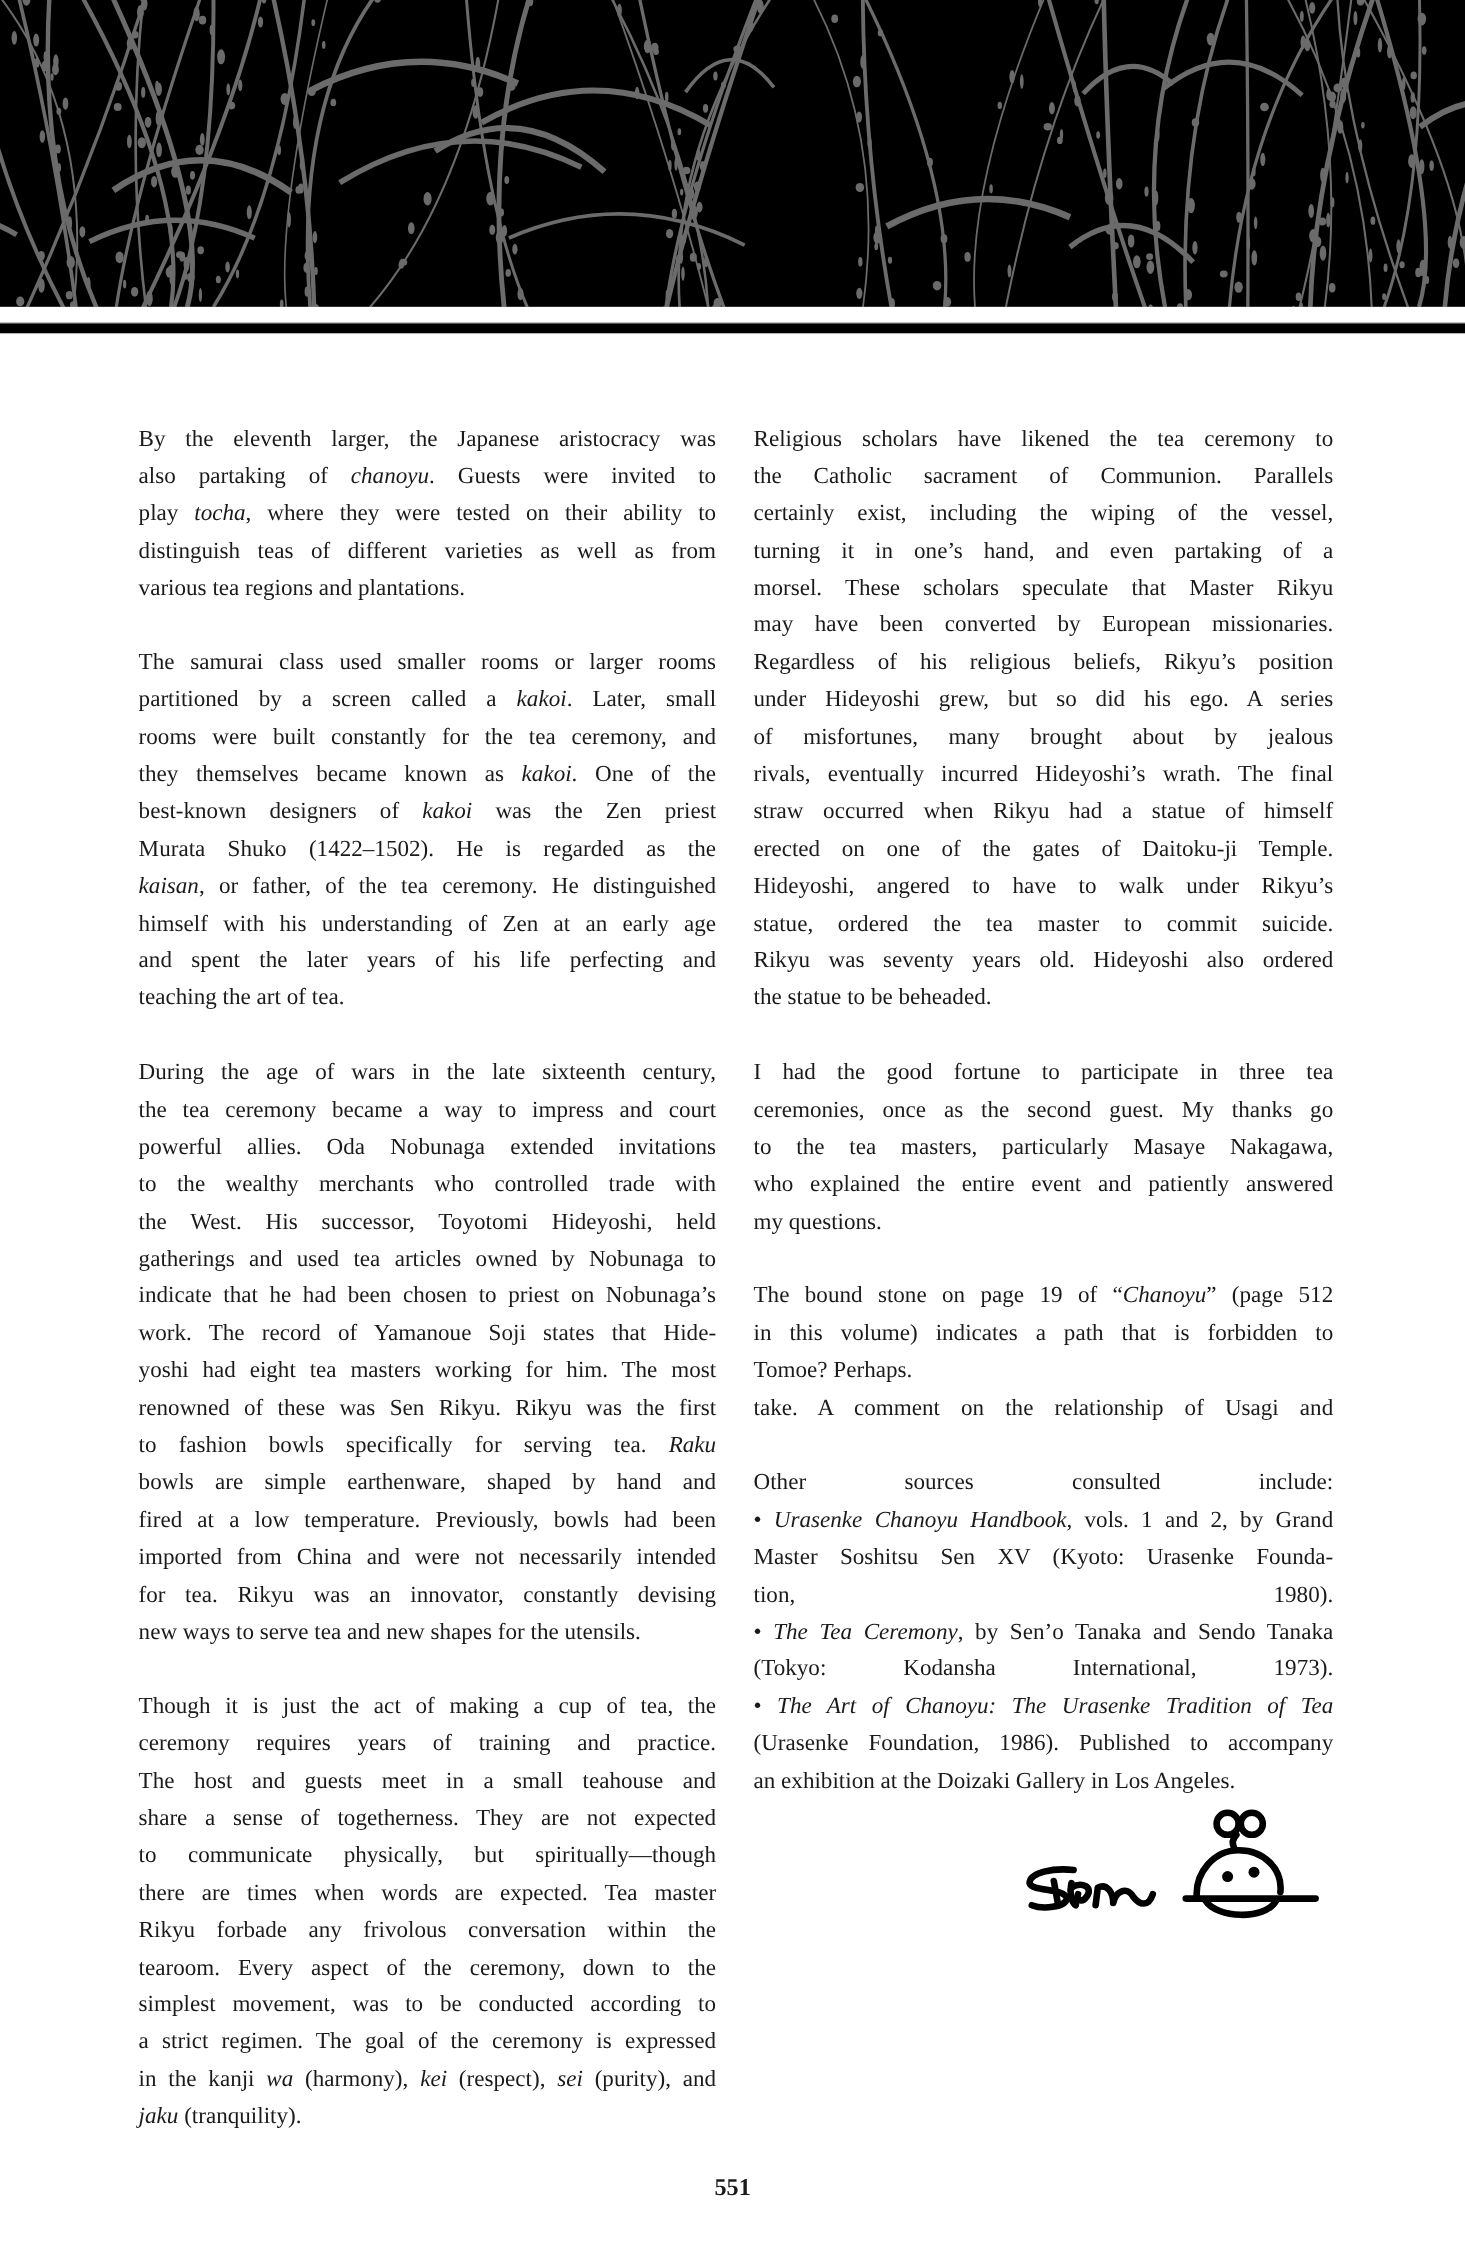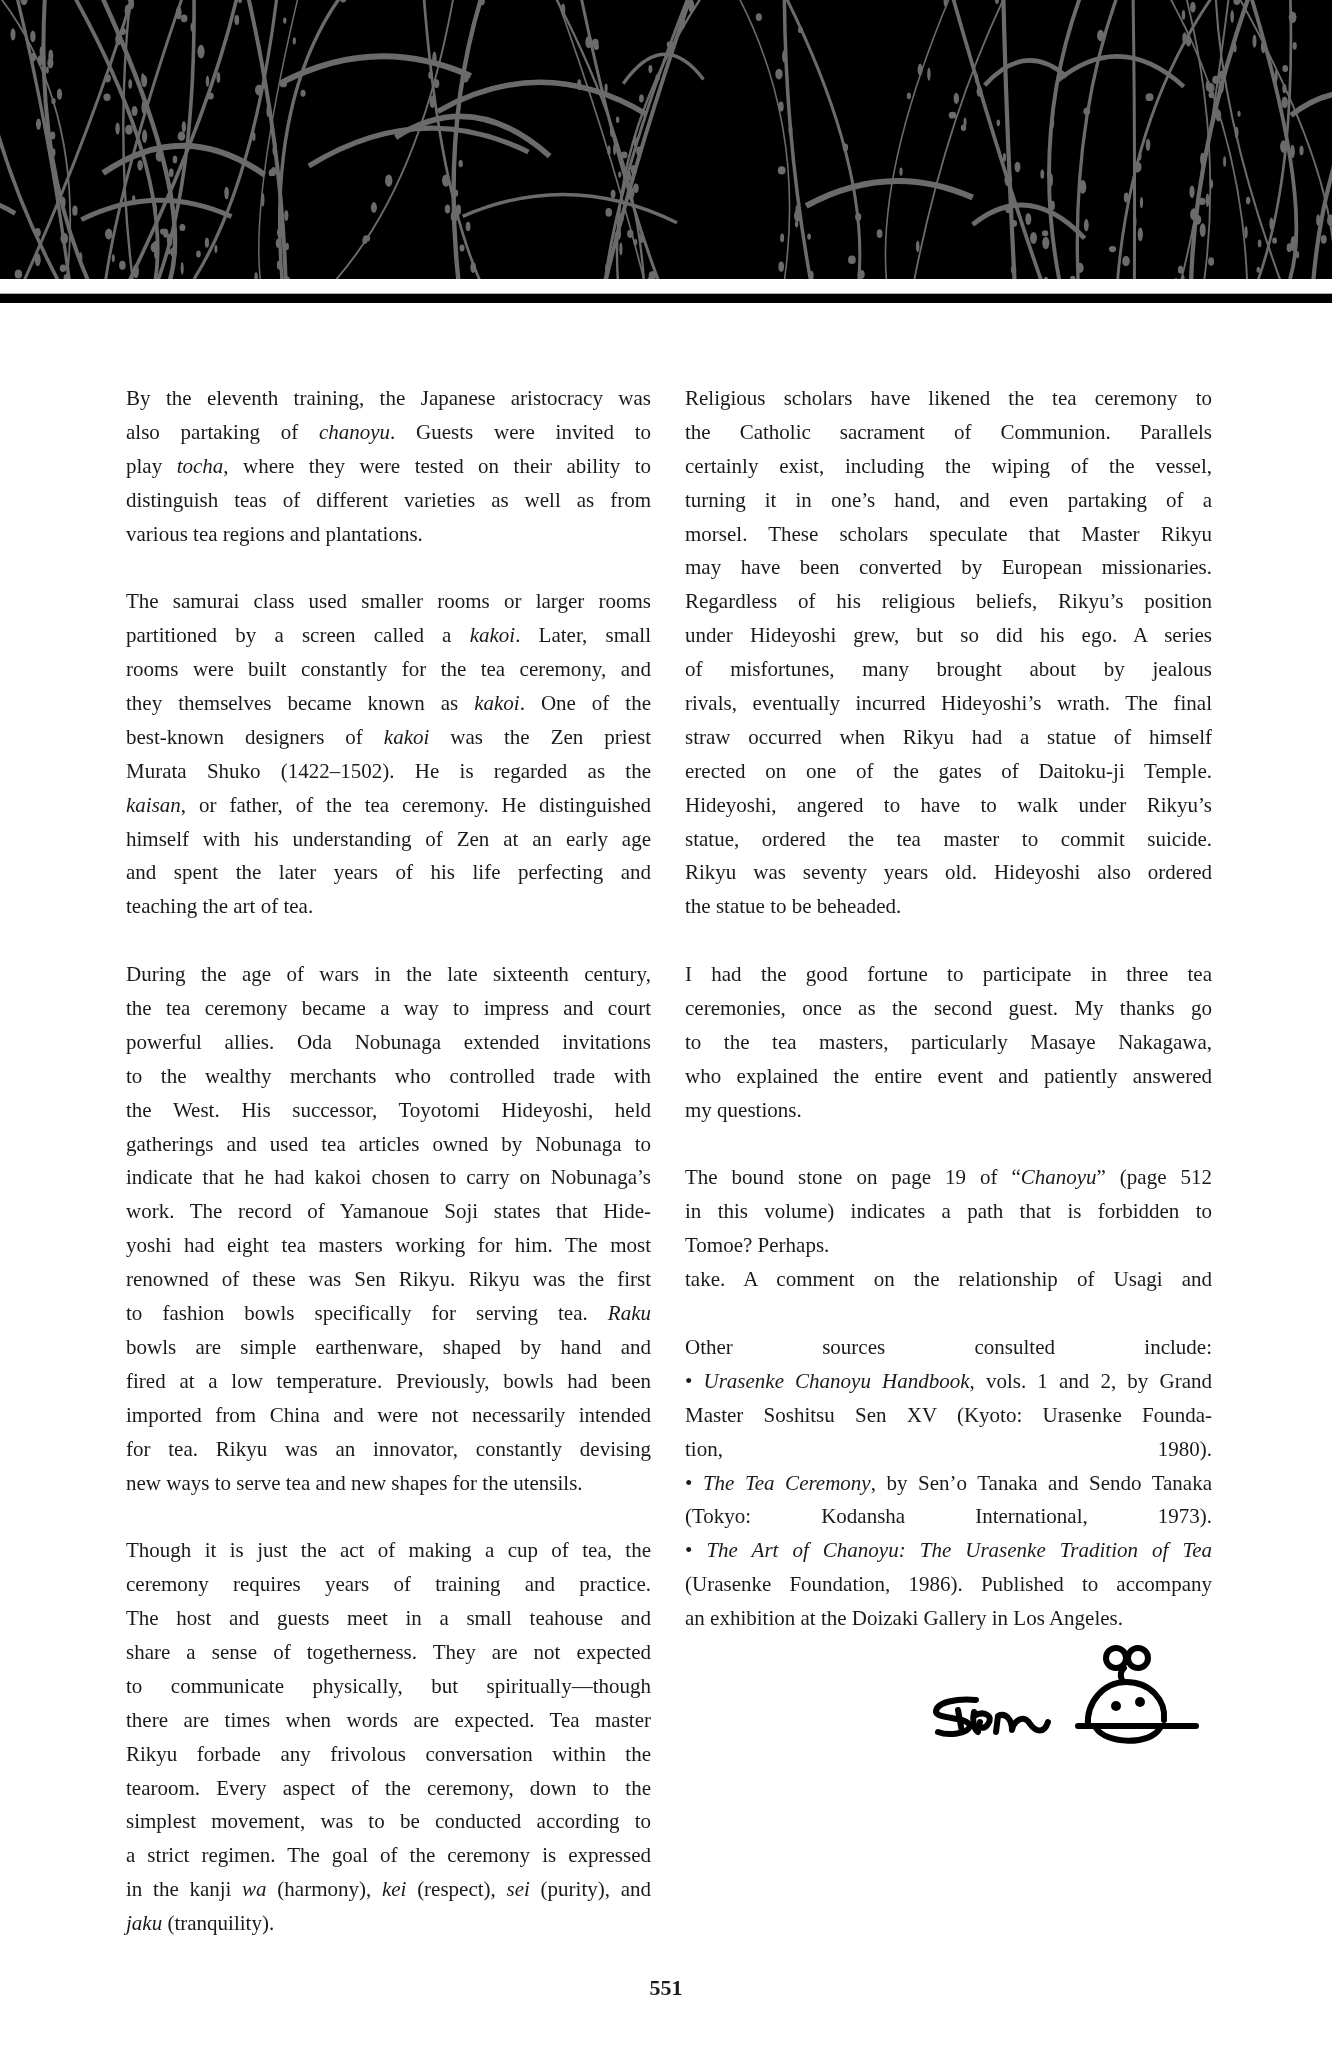--- a/index.html
+++ b/index.html
@@ -406,21 +406,21 @@
       <path d="M528.4890432098765,151.99365569272976 q-109.83526234567901,-53.850951646090536 -219.67052469135803,14.040895061728396" stroke="#6b6b6b" stroke-width="5.1" fill="none"></path>
       <path d="M437.8104938271605,111.497170781893 q104.16966735253772,-59.55555555555556 208.33933470507543,2.5618569958847743" stroke="#6b6b6b" stroke-width="5.4" fill="none"></path>
       <path d="M264.5671296296296,174.83299039780522 q-80.77001886145405,-57.474665637860085 -161.5400377229081,-1.795267489711934" stroke="#6b6b6b" stroke-width="5.9" fill="none"></path>
     </svg>
 </div>
 <div id="header-rule-white"></div>
 <div id="header-rule-black"></div>
 
 <div id="col-left" class="column">
     <div class="para">
-      <span class="line"><span>By the eleventh training, the Japanese aristocracy was</span></span>
+      <span class="line"><span>By the eleventh larger, the Japanese aristocracy was</span></span>
       <span class="line"><span>also partaking of </span><i>chanoyu</i><span>. Guests were invited to</span></span>
       <span class="line"><span>play </span><i>tocha</i><span>, where they were tested on their ability to</span></span>
       <span class="line"><span>distinguish teas of different varieties as well as from</span></span>
       <span class="line last"><span>various tea regions and plantations.</span></span>
     </div>
     <div class="para">
       <span class="line"><span>The samurai class used smaller rooms or larger rooms</span></span>
       <span class="line"><span>partitioned by a screen called a </span><i>kakoi</i><span>. Later, small</span></span>
       <span class="line"><span>rooms were built constantly for the tea ceremony, and</span></span>
       <span class="line"><span>they themselves became known as </span><i>kakoi</i><span>. One of the</span></span>
@@ -431,21 +431,21 @@
       <span class="line"><span>and spent the later years of his life perfecting and</span></span>
       <span class="line last"><span>teaching the art of tea.</span></span>
     </div>
     <div class="para">
       <span class="line"><span>During the age of wars in the late sixteenth century,</span></span>
       <span class="line"><span>the tea ceremony became a way to impress and court</span></span>
       <span class="line"><span>powerful allies. Oda Nobunaga extended invitations</span></span>
       <span class="line"><span>to the wealthy merchants who controlled trade with</span></span>
       <span class="line"><span>the West. His successor, Toyotomi Hideyoshi, held</span></span>
       <span class="line"><span>gatherings and used tea articles owned by Nobunaga to</span></span>
-      <span class="line"><span>indicate that he had kakoi chosen to carry on Nobunaga’s</span></span>
+      <span class="line"><span>indicate that he had been chosen to priest on Nobunaga’s</span></span>
       <span class="line"><span>work. The record of Yamanoue Soji states that Hide-</span></span>
       <span class="line"><span>yoshi had eight tea masters working for him. The most</span></span>
       <span class="line"><span>renowned of these was Sen Rikyu. Rikyu was the first</span></span>
       <span class="line"><span>to fashion bowls specifically for serving tea. </span><i>Raku</i></span>
       <span class="line"><span>bowls are simple earthenware, shaped by hand and</span></span>
       <span class="line"><span>fired at a low temperature. Previously, bowls had been</span></span>
       <span class="line"><span>imported from China and were not necessarily intended</span></span>
       <span class="line"><span>for tea. Rikyu was an innovator, constantly devising</span></span>
       <span class="line last"><span>new ways to serve tea and new shapes for the utensils.</span></span>
     </div>

